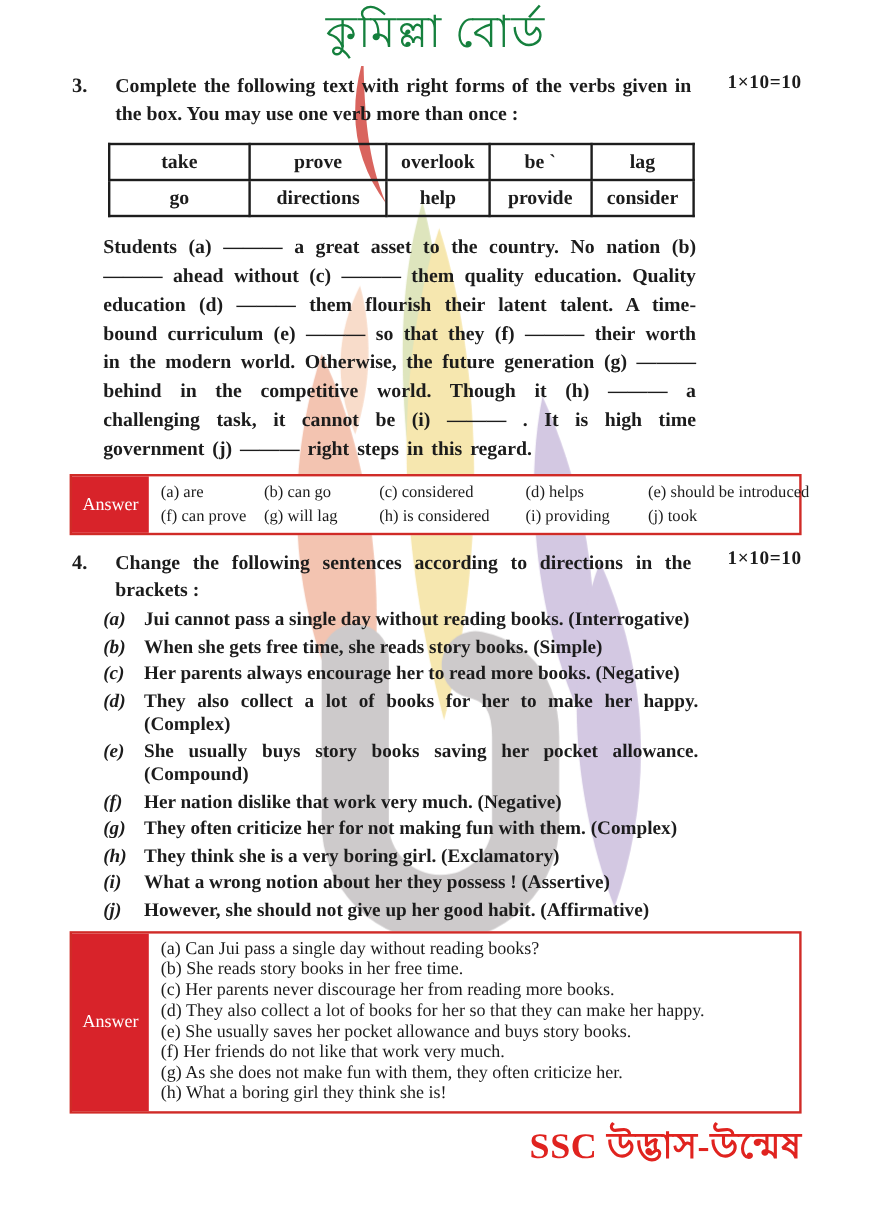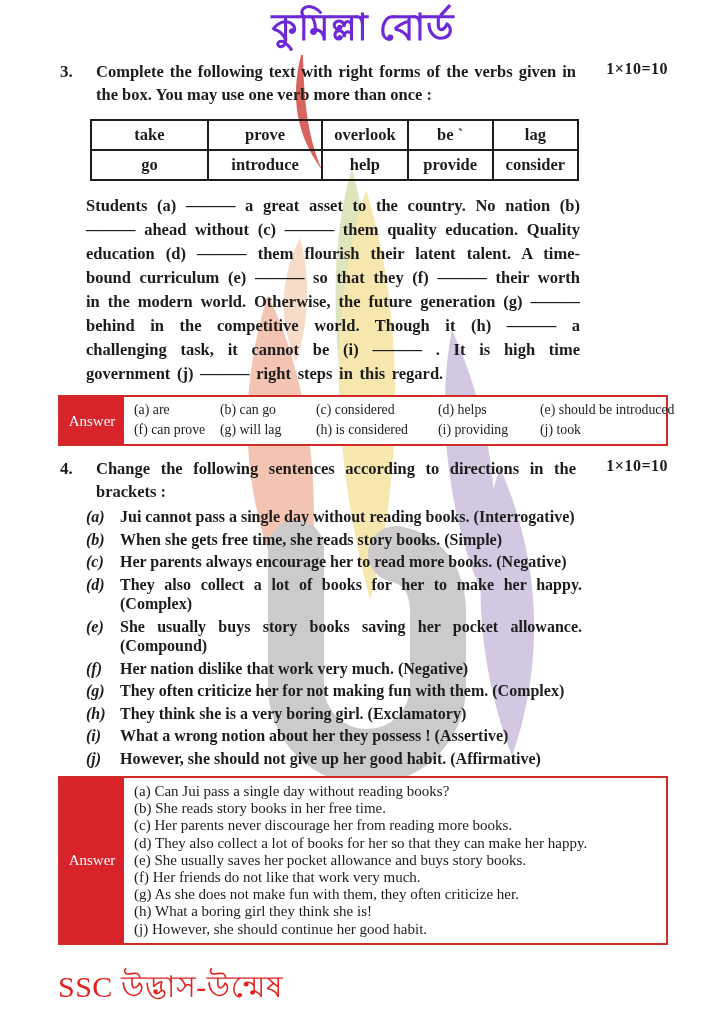--- a/index.html
+++ b/index.html
@@ -5,21 +5,21 @@
   html,body{margin:0;padding:0;background:#e9e9e9;}
   .page{
     position:relative;width:724px;height:1024px;margin:0 auto;
     background:#ffffff;overflow:hidden;
     font-family:"Liberation Serif","DejaVu Serif",serif;color:#1c1c1c;
   }
   .wm{position:absolute;left:0;top:0;z-index:0;pointer-events:none;}
   .content{position:relative;z-index:1;padding:0 56px 0 58px;}
 
   .page-title{
-    text-align:center;color:#6d28d9;font-weight:700;
+    text-align:center;color:#15803d;font-weight:400;
     font-size:37px;line-height:48px;margin-top:4px;letter-spacing:1px;
   }
   .q-row{display:flex;align-items:flex-start;margin-top:8px;}
   .qnum{flex:0 0 36px;font-weight:700;font-size:17px;line-height:23px;padding-left:2px;}
   .qtext{flex:1 1 auto;font-weight:700;font-size:16.5px;line-height:23px;text-align:justify;padding-right:16px;}
   .qmarks{flex:0 0 76px;font-weight:700;font-size:16px;text-align:right;white-space:nowrap;letter-spacing:.5px;}
 
   table.verbs{border-collapse:collapse;margin:13px 0 0 32px;width:489px;}
   table.verbs td{
     border:2px solid #1d1d1d;text-align:center;font-weight:700;
@@ -44,22 +44,22 @@
 
   .items{margin:4px 0 0 28px;width:496px;}
   .item{display:flex;margin-top:3px;}
   .ltr{flex:0 0 34px;font-style:italic;font-weight:700;font-size:16px;line-height:19.5px;}
   .itx{flex:1;text-align:justify;font-weight:700;font-size:16px;line-height:19.5px;}
 
   .ans2-body{flex:1;padding:5px 8px 5px 10px;}
   .ans2-body div{font-size:15px;line-height:17.2px;}
 
   .footer-title{
-    text-align:left;color:#e0231f;font-weight:400;
-    font-size:30px;line-height:38px;margin-top:23px;letter-spacing:.5px;
+    text-align:right;color:#e0231f;font-weight:700;
+    font-size:30px;line-height:38px;margin-top:9px;letter-spacing:.5px;
   }
 </style>
 </head>
 <body>
 
 <div class="page">
 
   <svg class="wm" width="724" height="1024" viewBox="0 0 724 1024" aria-hidden="true">
     <g opacity="0.92">
       <path d="M301,55 C290,98 297,136 322,170 C306,133 304,94 303,55 Z" fill="#cf3a31" opacity="0.85"></path>
@@ -87,21 +87,21 @@
       <tbody>
         <tr>
           <td class="c0">take</td>
           <td class="c1">prove</td>
           <td class="c2">overlook</td>
           <td class="c3">be ˋ</td>
           <td class="c4">lag</td>
         </tr>
         <tr>
           <td class="c0">go</td>
-          <td class="c1">introduce</td>
+          <td class="c1">directions</td>
           <td class="c2">help</td>
           <td class="c3">provide</td>
           <td class="c4">consider</td>
         </tr>
       </tbody>
     </table>
 
     <div class="passage">Students (a) ——— a great asset to the country. No nation (b) ——— ahead without (c) ——— them quality education. Quality education (d) ——— them flourish their latent talent. A time-bound curriculum (e) ——— so that they (f) ——— their worth in the modern world. Otherwise, the future generation (g) ——— behind in the competitive world. Though it (h) ——— a challenging task, it cannot be (i) ——— . It is high time government (j) ——— right steps in this regard.</div>
 
     <div class="ansbox">
@@ -177,20 +177,19 @@
       <div class="ans-label">Answer</div>
       <div class="ans2-body">
         <div>(a) Can Jui pass a single day without reading books?</div>
         <div>(b) She reads story books in her free time.</div>
         <div>(c) Her parents never discourage her from reading more books.</div>
         <div>(d) They also collect a lot of books for her so that they can make her happy.</div>
         <div>(e) She usually saves her pocket allowance and buys story books.</div>
         <div>(f) Her friends do not like that work very much.</div>
         <div>(g) As she does not make fun with them, they often criticize her.</div>
         <div>(h) What a boring girl they think she is!</div>
-        <div>(j) However, she should continue her good habit.</div>
       </div>
     </div>
 
     <div class="footer-title">SSC উদ্ভাস-উন্মেষ</div>
 
   </div>
 </div>
 
 </body></html>

